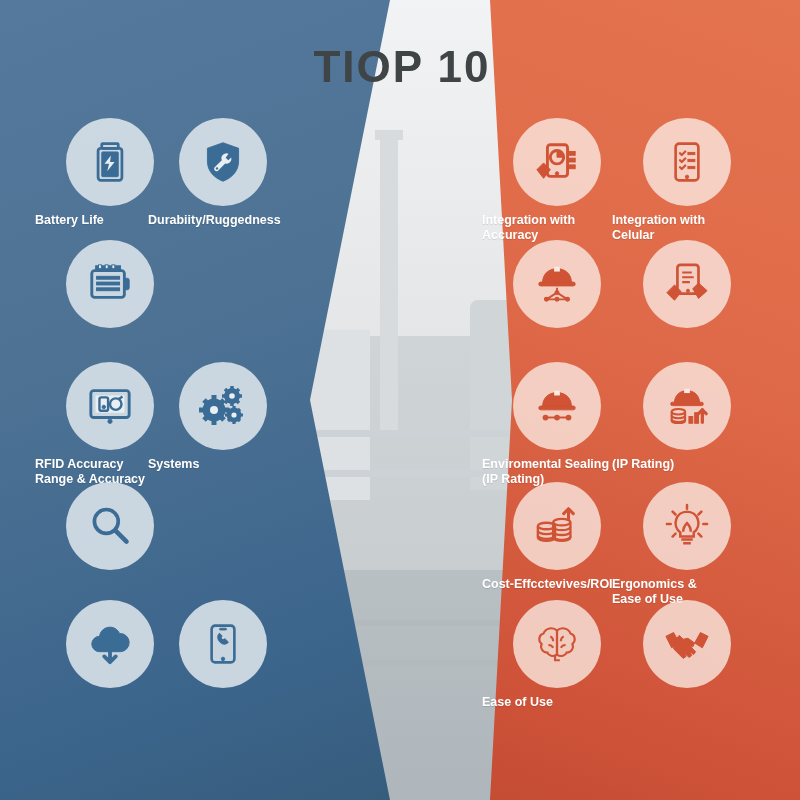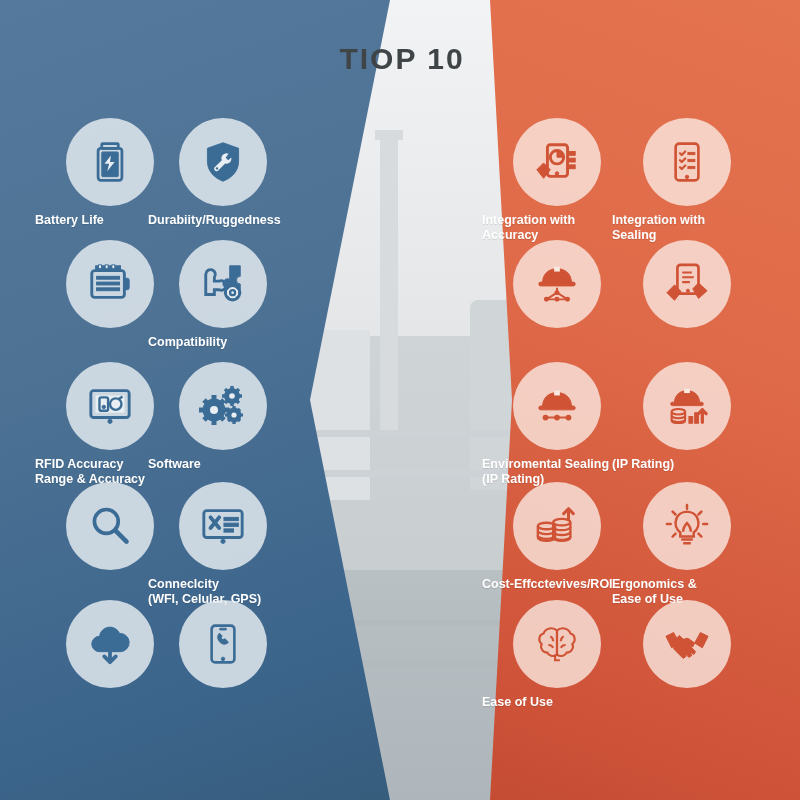--- a/index.html
+++ b/index.html
@@ -41,21 +41,21 @@
     clip-path:polygon(800px 0,800px 800px,490px 800px,512px 400px,490px 0);
   }
   .panel-left:after,.panel-right:after{
     content:"";position:absolute;inset:0;pointer-events:none;
   }
 
   
   .title{
     position:absolute;left:4px;right:0;top:42px;
     text-align:center;
-    font-size:30px;font-weight:bold;letter-spacing:2px;
+    font-size:44px;font-weight:bold;letter-spacing:2px;
     color:#3f4447;
   }
 
   
   .cell{position:absolute;width:150px;text-align:left;}
   .bubble{
     width:88px;height:88px;border-radius:50%;
     margin:0 auto;
     display:flex;align-items:center;justify-content:center;
   }
@@ -176,35 +176,20 @@
     <div class="bubble">
       <svg width="44" height="44" viewBox="0 0 48 48">
           <path d="M24 3l17 6v14c0 11-7 18-17 22C14 41 7 34 7 23V9z"></path>
           <path d="M30 15a5.5 5.5 0 00-7.3 7.1l-7.2 7.2a2.6 2.6 0 103.6 3.6l7.3-7.2A5.5 5.5 0 0033 19l-3.2 3.2-2.9-2.9z" fill="#e8eef2" stroke="none"></path>
           <circle cx="17.5" cy="31" r="1.3" fill="#3b6c96" stroke="none"></circle>
         </svg>
     </div>
     <div class="lbl">Durabiity/Ruggedness</div>
   </div>
 
-  <div class="cell left c-l2 r2">
-    <div class="bubble">
-      <svg width="46" height="46" viewBox="0 0 48 48">
-          <path d="M6 14a5 5 0 119 3v4h5a5 5 0 110 9h-5v5H6z" fill="none" stroke-width="3"></path>
-          <path d="M31 5h11v11a4 4 0 100 8v10H31v-6a5 5 0 110-9z"></path>
-          <circle cx="34" cy="33" r="8" fill="#e8eef2" stroke="none"></circle>
-          <circle cx="34" cy="33" r="7.5" fill="none" stroke-width="3"></circle>
-          <circle cx="34" cy="33" r="2.6" fill="none" stroke-width="2.5"></circle>
-          <g stroke-width="3">
-            <path d="M34 24v3M34 39v3M25 33h3M40 33h3M28 27l2 2M38 37l2 2M40 27l-2 2M30 37l-2 2"></path>
-          </g>
-        </svg>
-    </div>
-    <div class="lbl">Compatibility</div>
-  </div>
 
   <div class="cell left c-l2 r3">
     <div class="bubble">
       <svg width="48" height="48" viewBox="0 0 48 48">
           <g>
             <circle cx="15" cy="28" r="11"></circle>
             <circle cx="15" cy="28" r="4" fill="#e8eef2" stroke="none"></circle>
             <g stroke-width="5">
               <path d="M15 13v5M15 38v5M0 28h5M25 28h5M5 18l4 4M21 34l4 4M25 18l-4 4M9 34l-4 4"></path>
             </g>
@@ -218,39 +203,23 @@
           </g>
           <g>
             <circle cx="35" cy="33" r="7"></circle>
             <circle cx="35" cy="33" r="2.6" fill="#e8eef2" stroke="none"></circle>
             <g stroke-width="3.2">
               <path d="M35 24v3M35 39v3M26 33h3M41 33h3M29 27l2 2M39 37l2 2M41 27l-2 2M31 37l-2 2"></path>
             </g>
           </g>
         </svg>
     </div>
-    <div class="lbl">Software</div>
-  </div>
-
-  <div class="cell left c-l2 r4">
-    <div class="bubble">
-      <svg width="46" height="46" viewBox="0 0 48 48">
-          <rect x="4" y="8" width="40" height="28" rx="3" fill="none" stroke-width="3"></rect>
-          <path d="M11 15l9 11M20 15l-9 11" stroke-width="4" stroke-linecap="round"></path>
-          <rect x="25" y="15" width="15" height="3.4"></rect>
-          <rect x="25" y="21" width="15" height="3.4"></rect>
-          <rect x="25" y="27" width="10" height="3.4"></rect>
-          <circle cx="24" cy="40" r="2.2"></circle>
-        </svg>
-    </div>
-    <div class="lbl">
-      <span>Conneclcity</span><br>
-      <span>(WFI, Celular, GPS)</span>
-    </div>
-  </div>
+    <div class="lbl">Systems</div>
+  </div>
+
 
   <div class="cell left c-l2 r5">
     <div class="bubble">
       <svg width="42" height="42" viewBox="0 0 48 48">
           <rect x="11" y="3" width="26" height="42" rx="4" fill="none" stroke-width="3"></rect>
           <path d="M20 13c-2 2-2 5 1 8s6 3 8 1l-3-3-2 1c-1-.5-2.5-2-3-3l1-2z" stroke-width="2.5"></path>
           <circle cx="24" cy="41" r="2"></circle>
           <rect x="20" y="6" width="8" height="2" rx="1"></rect>
         </svg>
     </div>
@@ -362,21 +331,21 @@
             <path d="M16 14l2 2 4-4M16 22l2 2 4-4M16 30l2 2 4-4"></path>
           </g>
           <rect x="25" y="13" width="8" height="2.6"></rect>
           <rect x="25" y="21" width="8" height="2.6"></rect>
           <rect x="25" y="29" width="8" height="2.6"></rect>
           <circle cx="24" cy="41" r="2"></circle>
         </svg>
     </div>
     <div class="lbl">
       <span>Integration with</span><br>
-      <span>Sealing</span>
+      <span>Celular</span>
     </div>
   </div>
 
   <div class="cell right c-r2 r2">
     <div class="bubble">
       <svg width="46" height="46" viewBox="0 0 48 48">
           <rect x="14" y="4" width="22" height="30" rx="3" fill="none" stroke-width="2.8"></rect>
           <g stroke-width="2.2" fill="none">
             <path d="M19 12h10M19 17h12M19 22h8"></path>
           </g>

